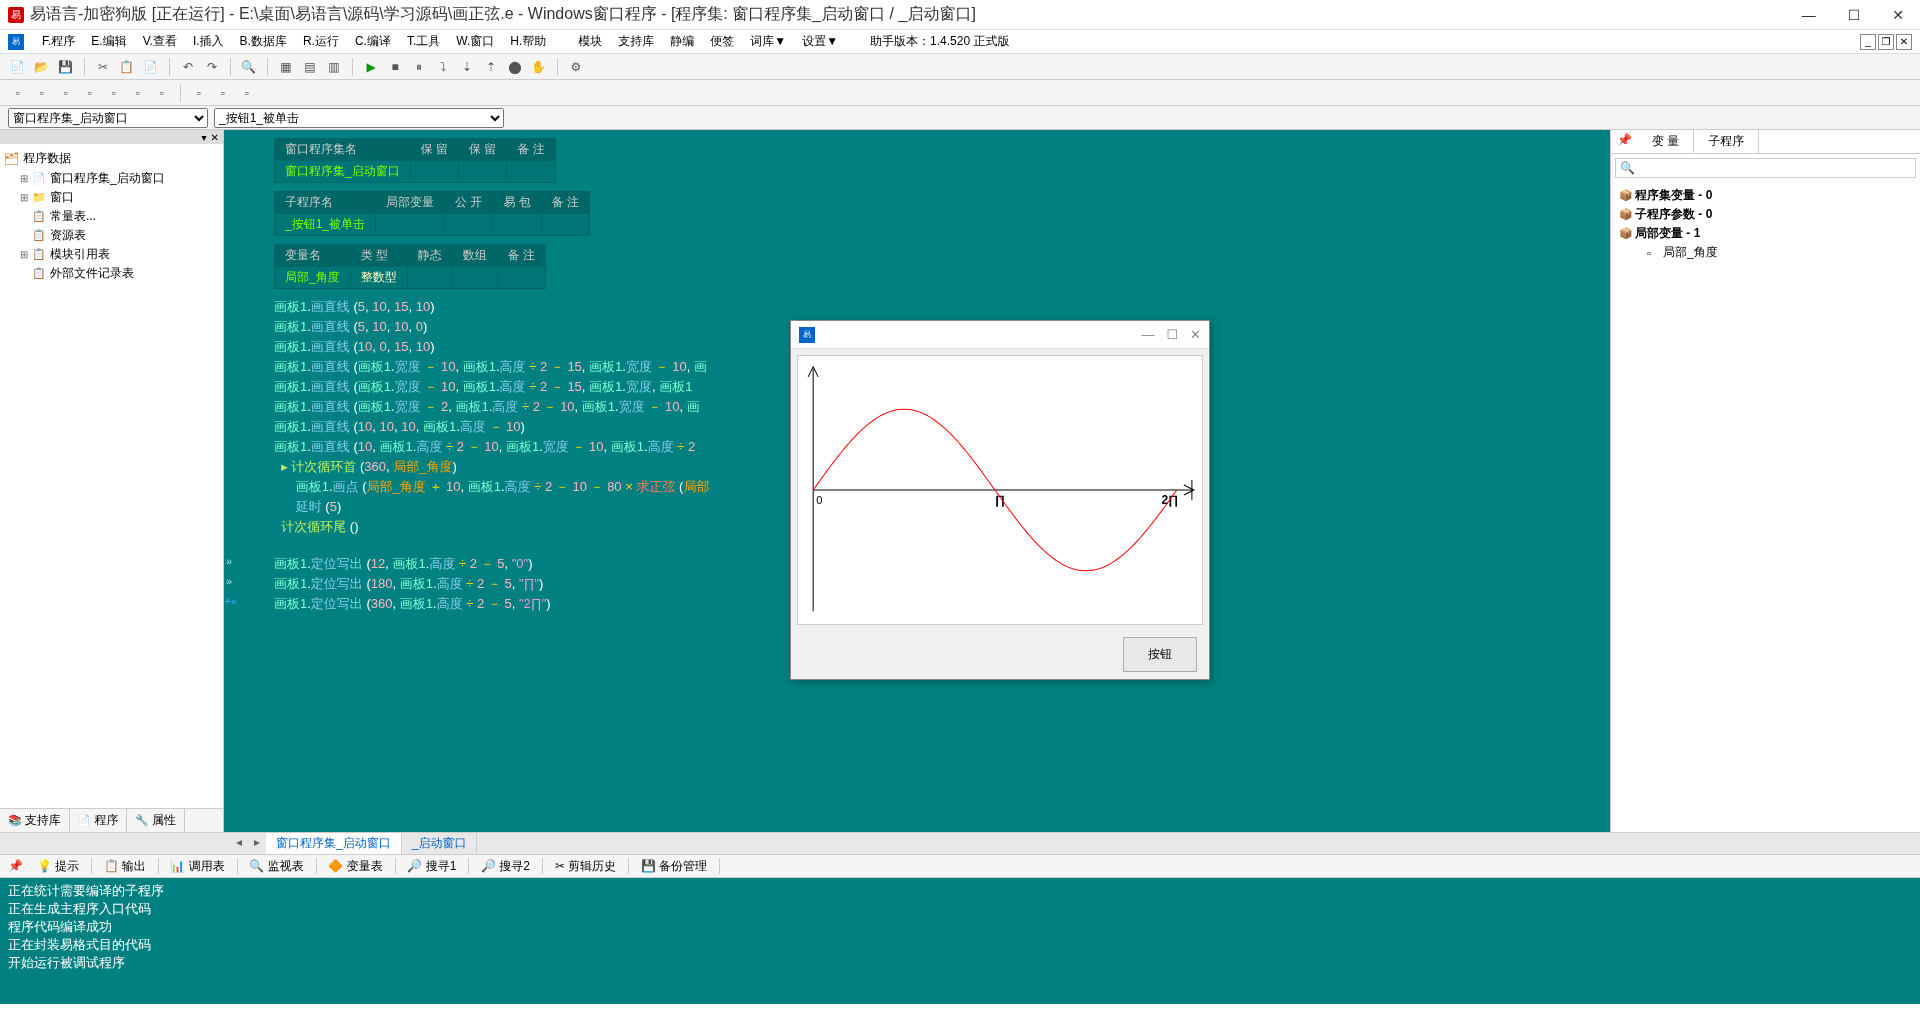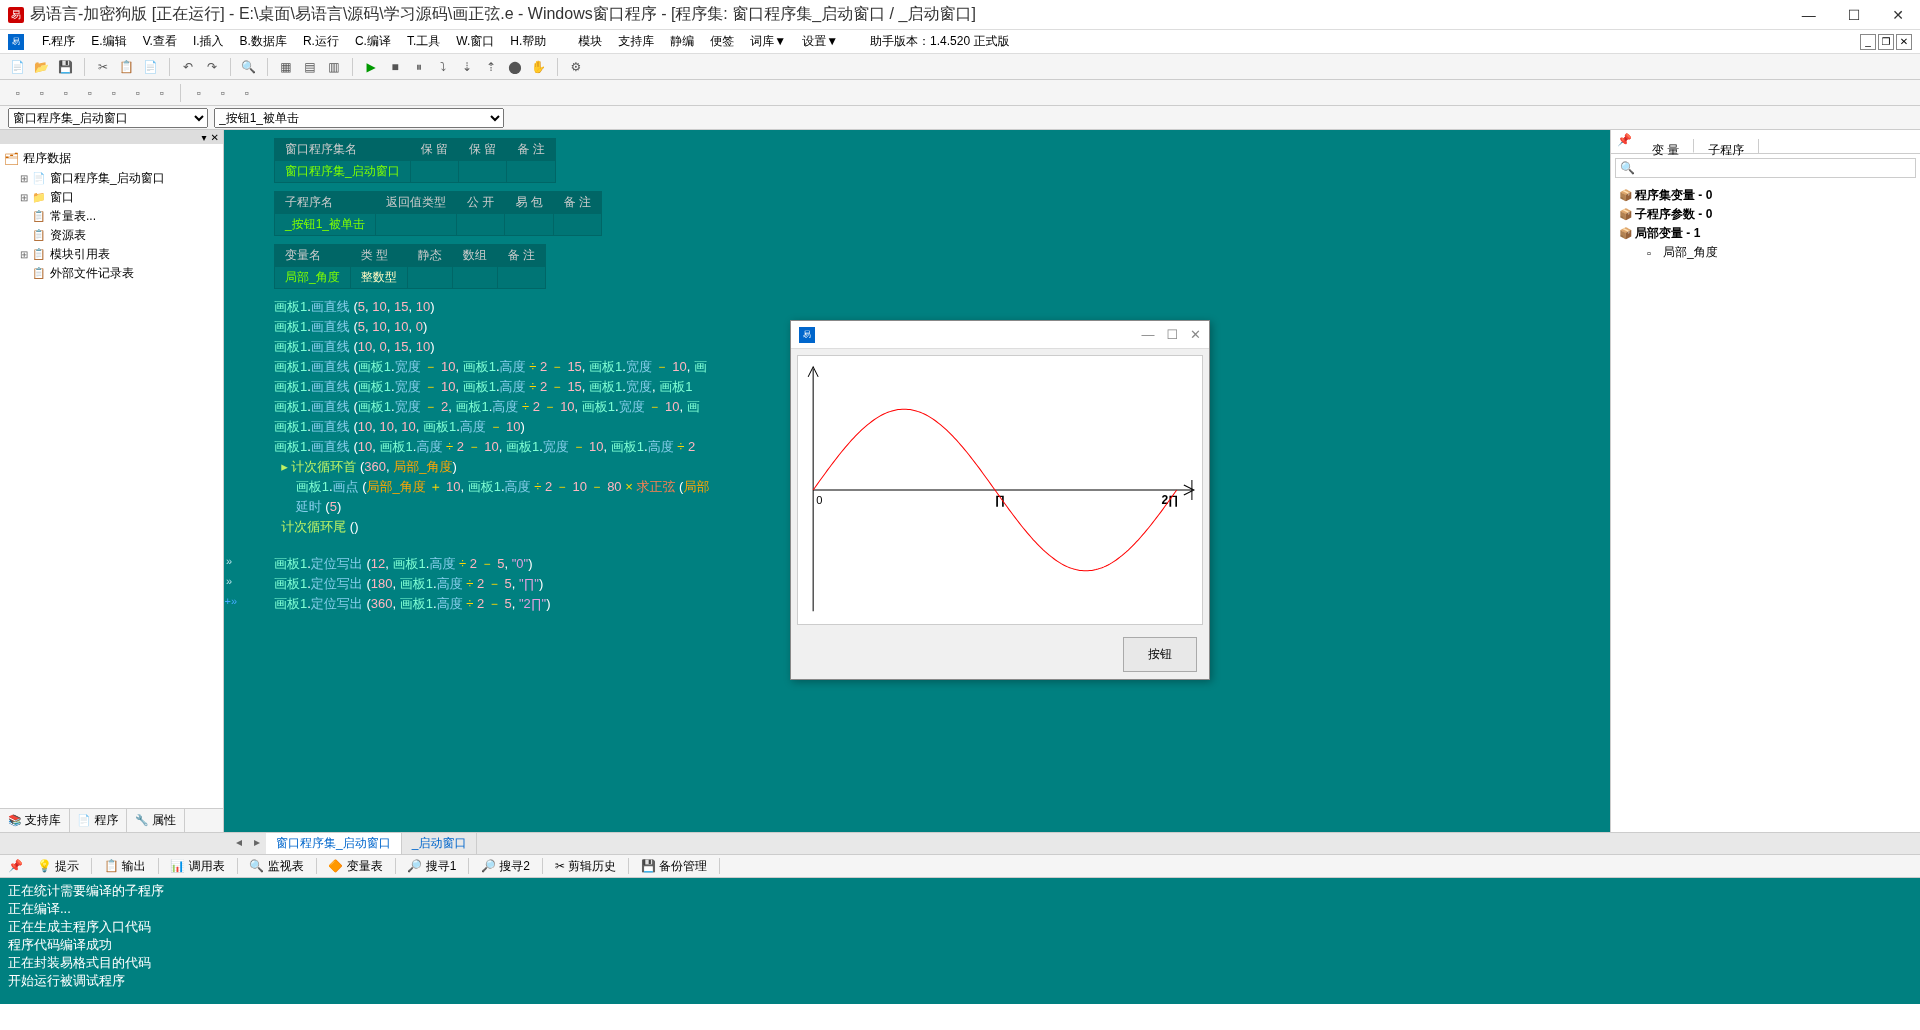--- a/index.html
+++ b/index.html
@@ -60,21 +60,21 @@
 .tok-op { color: #ffd700; }
 .tok-kw { color: #bef264; }
 .tok-var { color: #ffa500; }
 .tok-str { color: #dda0dd; }
 .tok-func { color: #ff7f50; }
 .gutter { position: absolute; left: 30px; color: #b0e0e6; font-size: 11px; }
 
 
 .right-panel { width: 310px; background: #fff; border-left: 1px solid #ccc; display: flex; flex-direction: column; }
 .right-tabs { height: 24px; display: flex; border-bottom: 1px solid #ccc; }
-.right-tabs .tab { padding: 3px 14px; font-size: 12px; border-right: 1px solid #ccc; cursor: pointer; margin-top: 9px; }
+.right-tabs .tab { padding: 3px 14px; font-size: 12px; border-right: 1px solid #ccc; cursor: pointer; }
 .right-tabs .tab.active { background: #fff; border-bottom: 1px solid #fff; }
 .right-tabs .pin { padding: 3px 6px; color: #888; cursor: pointer; }
 .right-search { padding: 4px; }
 .right-search input { width: 100%; border: 1px solid #ccc; padding: 2px 4px; font-size: 12px; }
 .var-tree { padding: 4px 8px; font-size: 12px; }
 .var-tree .row { padding: 1px 0; display: flex; align-items: center; }
 .var-tree .row .icon { width: 16px; font-size: 11px; }
 .var-tree .row.bold { font-weight: bold; }
 .var-tree .row.child { padding-left: 28px; }
 
@@ -280,21 +280,21 @@
               <td></td>
               <td></td>
               <td></td>
             </tr>
       </tbody>
         </table>
       <table class="code-table">
         <tbody>
             <tr>
               <td class="header">子程序名</td>
-              <td class="header">返回值类型</td>
+              <td class="header">局部变量</td>
               <td class="header">公 开</td>
               <td class="header">易 包</td>
               <td class="header">备  注</td>
             </tr>
         <tr>
               <td class="value">_按钮1_被单击</td>
               <td></td>
               <td></td>
               <td></td>
               <td></td>
@@ -450,18 +450,17 @@
       <div class="tab">
         <span>💾</span>
         <span>备份管理</span>
       </div>
       <div class="sep"></div>
     </div>
 </div>
 
 <div class="output-content" id="output-content">
     <div class="line">正在统计需要编译的子程序</div>
-    <div class="line">正在编译...</div>
     <div class="line">正在生成主程序入口代码</div>
     <div class="line">程序代码编译成功</div>
     <div class="line">正在封装易格式目的代码</div>
     <div class="line">开始运行被调试程序</div>
   </div>
 
 </body></html>

